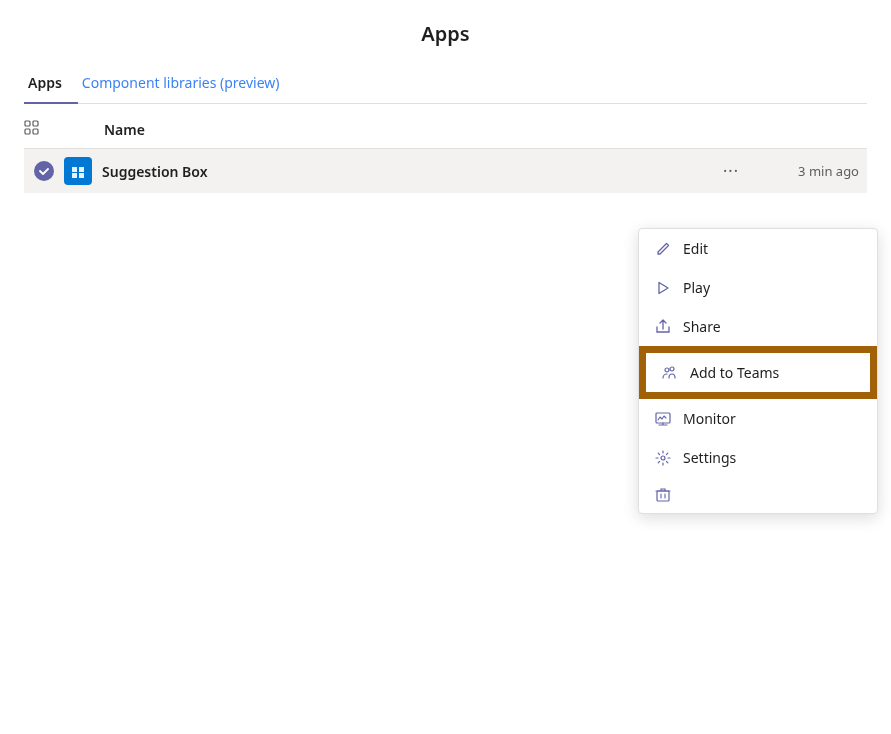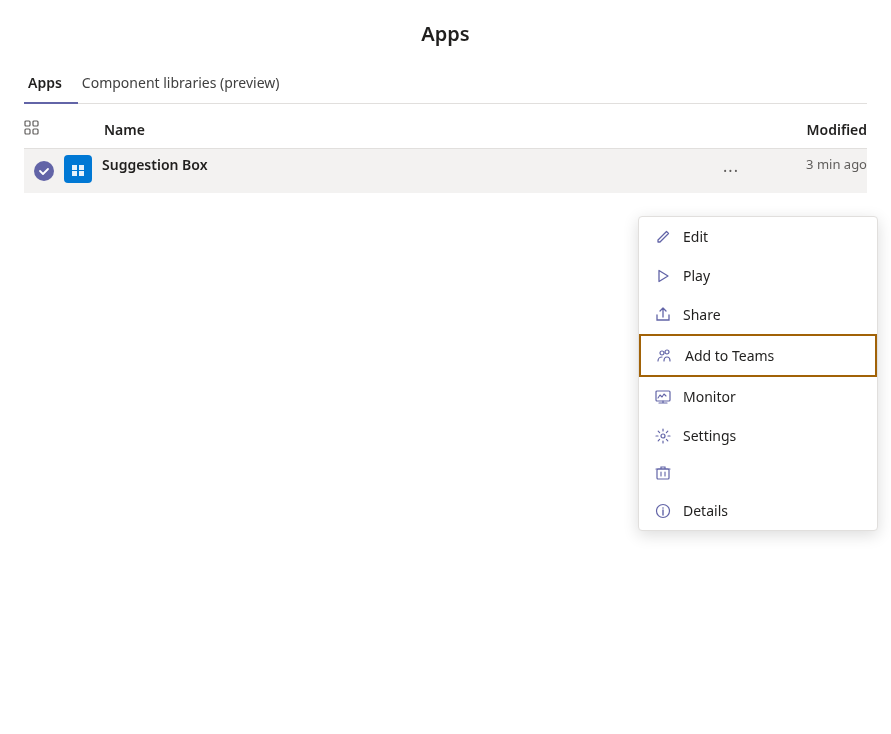--- a/index.html
+++ b/index.html
@@ -28,21 +28,21 @@
     .tabs {
       display: flex;
       gap: 0;
       border-bottom: 1px solid #e1dfdd;
     }
 
     .tab {
       padding: 10px 16px 10px 4px;
       cursor: pointer;
       font-size: 14px;
-      color: #404040;
+      color: #3b82f6;
       border-bottom: 2px solid transparent;
       margin-bottom: -1px;
       user-select: none;
     }
 
     .tab.active {
       color: #201f1e;
       border-bottom: 2px solid #6264a7;
       font-weight: 600;
     }
@@ -59,20 +59,21 @@
       border-bottom: 1px solid #e1dfdd;
     }
 
     .col-check { width: 40px; }
     .col-icon { width: 40px; }
     .col-name { flex: 1; font-weight: 600; font-size: 14px; }
     .col-modified { width: 160px; text-align: right; font-weight: 600; font-size: 14px; }
 
     .table-row {
       display: flex;
+      align-items: center;
       padding: 6px 0;
       background: #f3f2f1;
       position: relative;
     }
 
     .check-circle {
       width: 20px;
       height: 20px;
       border-radius: 50%;
       background: #6264a7;
@@ -121,27 +122,27 @@
       font-size: 16px;
       letter-spacing: 1px;
       user-select: none;
     }
 
     .modified-text {
       width: 120px;
       text-align: right;
       color: #605e5c;
       font-size: 13px;
-      padding-right: 0;
+      padding-right: 8px;
     }
 
     
     .context-menu {
       position: absolute;
-      top: 216px;
+      top: 228px;
       left: 638px;
       width: 240px;
       background: #fff;
       border: 1px solid #e1dfdd;
       border-radius: 4px;
       box-shadow: 0 4px 16px rgba(0,0,0,0.14);
       z-index: 100;
     }
 
     .menu-item {
@@ -150,21 +151,21 @@
       padding: 10px 16px;
       cursor: pointer;
       gap: 12px;
       color: #201f1e;
       font-size: 14px;
       user-select: none;
     }
 
     .menu-item.highlighted {
       background: #fff;
-      border: 2px solid #a16207;
+      border: 7px solid #a16207;
     }
 
     .menu-icon {
       width: 16px;
       height: 16px;
       display: flex;
       align-items: center;
       justify-content: center;
       color: #6264a7;
       flex-shrink: 0;
@@ -195,21 +196,20 @@
       
       <svg width="16" height="16" viewBox="0 0 16 16" fill="none">
         <rect x="1" y="1" width="5" height="5" rx="1" stroke="#605e5c" stroke-width="1.2"></rect>
         <rect x="9" y="1" width="5" height="5" rx="1" stroke="#605e5c" stroke-width="1.2"></rect>
         <rect x="1" y="9" width="5" height="5" rx="1" stroke="#605e5c" stroke-width="1.2"></rect>
         <rect x="9" y="9" width="5" height="5" rx="1" stroke="#605e5c" stroke-width="1.2"></rect>
       </svg>
     </div>
     <div class="col-icon"></div>
     <div class="col-name">Name</div>
-    <div class="col-modified">Modified</div>
   </div>
 
   <div class="table-row">
     <div class="col-check" style="display:flex;align-items:center;justify-content:center;">
       <div class="check-circle">
         <svg viewBox="0 0 12 12" fill="none">
           <path d="M2 6l3 3 5-5" stroke="white" stroke-width="1.8" stroke-linecap="round" stroke-linejoin="round"></path>
         </svg>
       </div>
     </div>
@@ -292,24 +292,14 @@
   <div class="menu-item">
     <span class="menu-icon">
       <svg width="16" height="16" viewBox="0 0 16 16" fill="none">
         <rect x="2" y="4" width="12" height="10" rx="1" stroke="#6264a7" stroke-width="1.2"></rect>
         <path d="M1 4h14M6 4V2h4v2" stroke="#6264a7" stroke-width="1.2" stroke-linecap="round"></path>
         <path d="M6 7v4M10 7v4" stroke="#6264a7" stroke-width="1.1" stroke-linecap="round"></path>
       </svg>
     </span>
   </div>
 
-  <div class="menu-item">
-    <span class="menu-icon">
-      <svg width="16" height="16" viewBox="0 0 16 16" fill="none">
-        <circle cx="8" cy="8" r="6.5" stroke="#6264a7" stroke-width="1.2"></circle>
-        <path d="M8 7v5" stroke="#6264a7" stroke-width="1.4" stroke-linecap="round"></path>
-        <circle cx="8" cy="5" r="0.8" fill="#6264a7"></circle>
-      </svg>
-    </span>
-    <span class="menu-label">Details</span>
-  </div>
 
 </div>
 
 </body></html>

